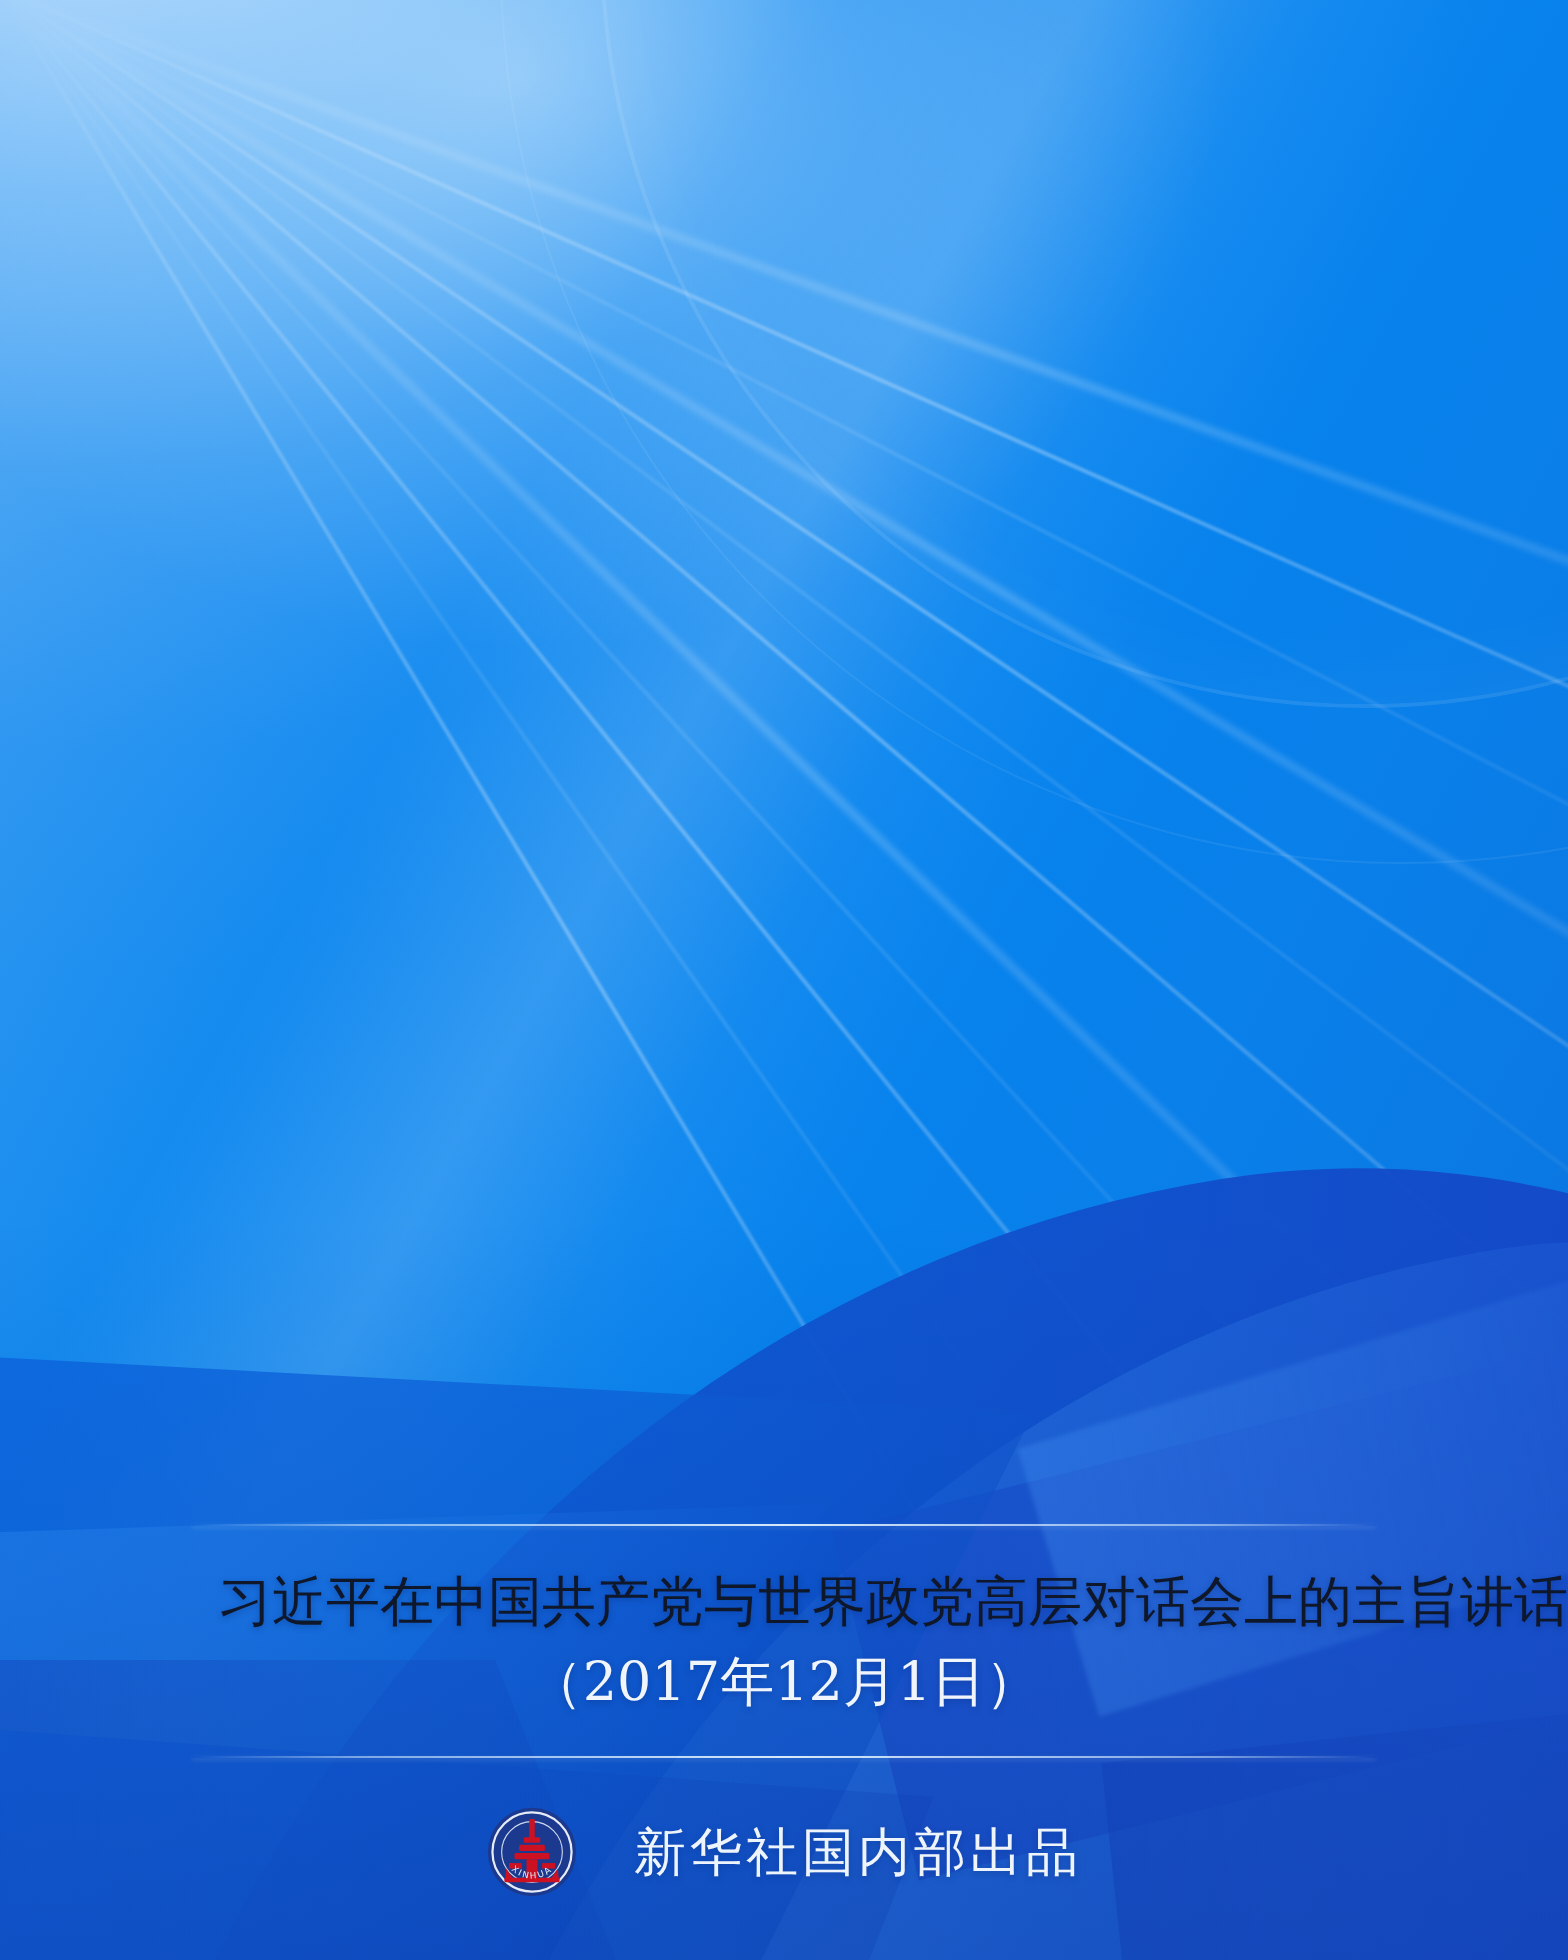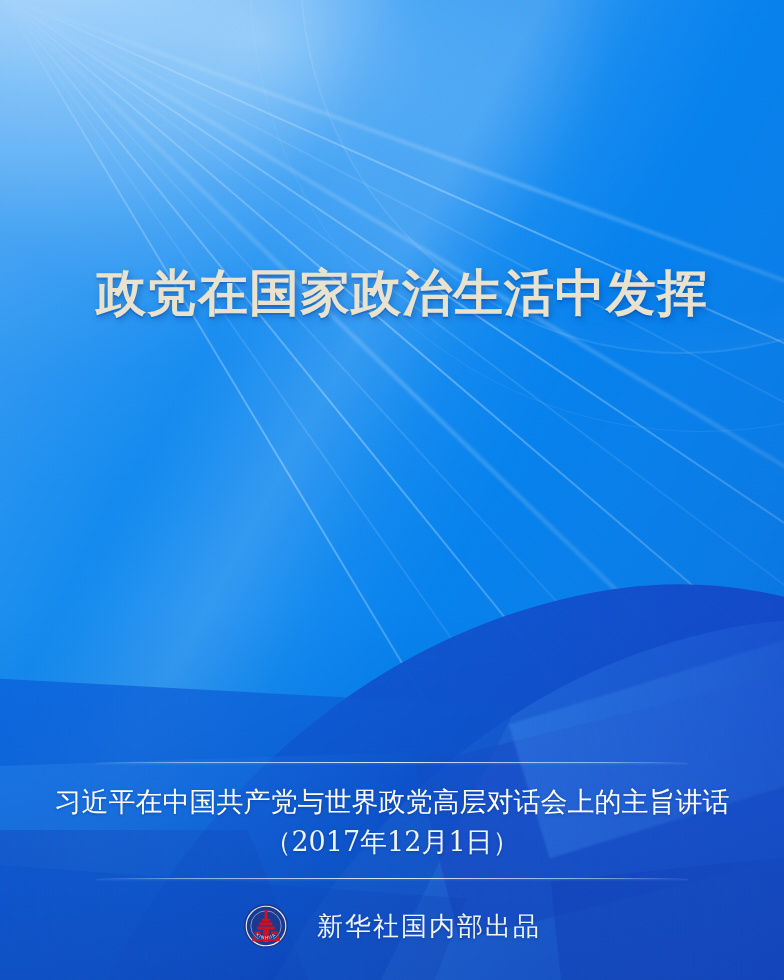--- a/index.html
+++ b/index.html
@@ -243,24 +243,25 @@
       rgba(255,255,255,0.00) 100%);
     box-shadow: 0 1px 2px rgba(255,255,255,0.18);
   }
   .rule-top { margin-bottom: 18px; }
   .rule-bottom { margin-top: 16px; }
 
   .attribution {
     font-family: "DejaVu Serif", "Liberation Serif", serif;
     font-size: 27px;
     line-height: 41px;
-    color: #ffffff;
+    color: #0f172a;
     white-space: nowrap;
     letter-spacing: 0px;
     text-shadow: 0 1px 3px rgba(8,48,130,0.45);
+    text-align: right;
   }
   .dateline {
     font-family: "DejaVu Serif", "Liberation Serif", serif;
     font-size: 27px;
     line-height: 40px;
     color: #f0f5fb;
     white-space: nowrap;
     text-shadow: 0 1px 3px rgba(8,48,130,0.45);
     text-align: center;
   }
@@ -327,21 +328,20 @@
     <div class="facet facet-c"></div>
     <div class="facet facet-f"></div>
     <div class="facet facet-g"></div>
   </div>
 
   <div class="bg-layer bg-bottomshade"></div>
 
   <div class="content">
 
     <div class="headline">
-      <div class="headline-line">政党在国家政治生活中发挥</div>
     </div>
 
     <div class="footer">
 
       <div class="rule rule-top"></div>
 
       <div class="attribution">习近平在中国共产党与世界政党高层对话会上的主旨讲话</div>
       <div class="dateline">（2017年12月1日）</div>
 
       <div class="rule rule-bottom"></div>

